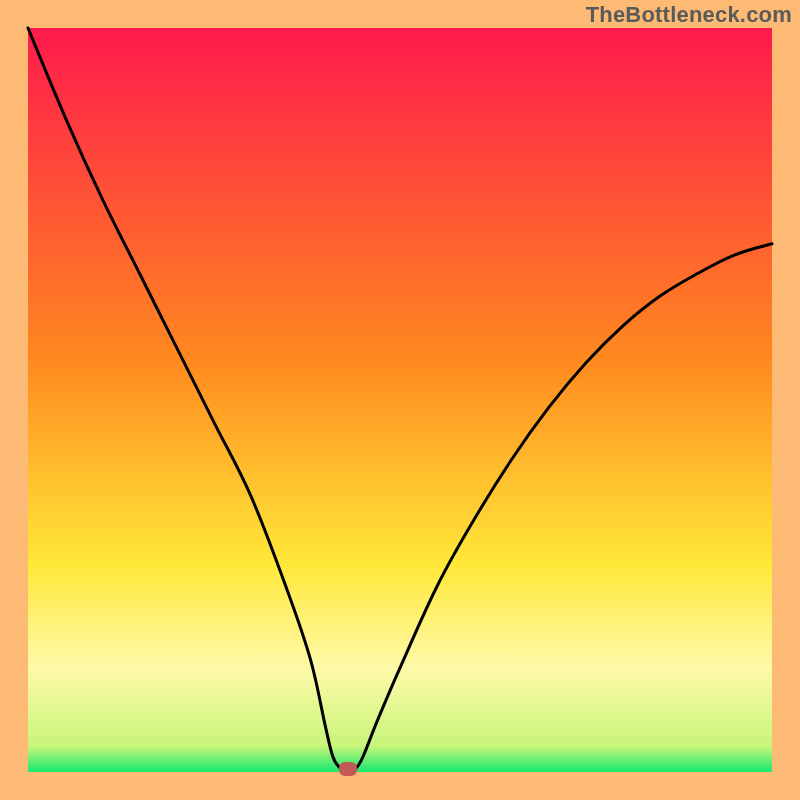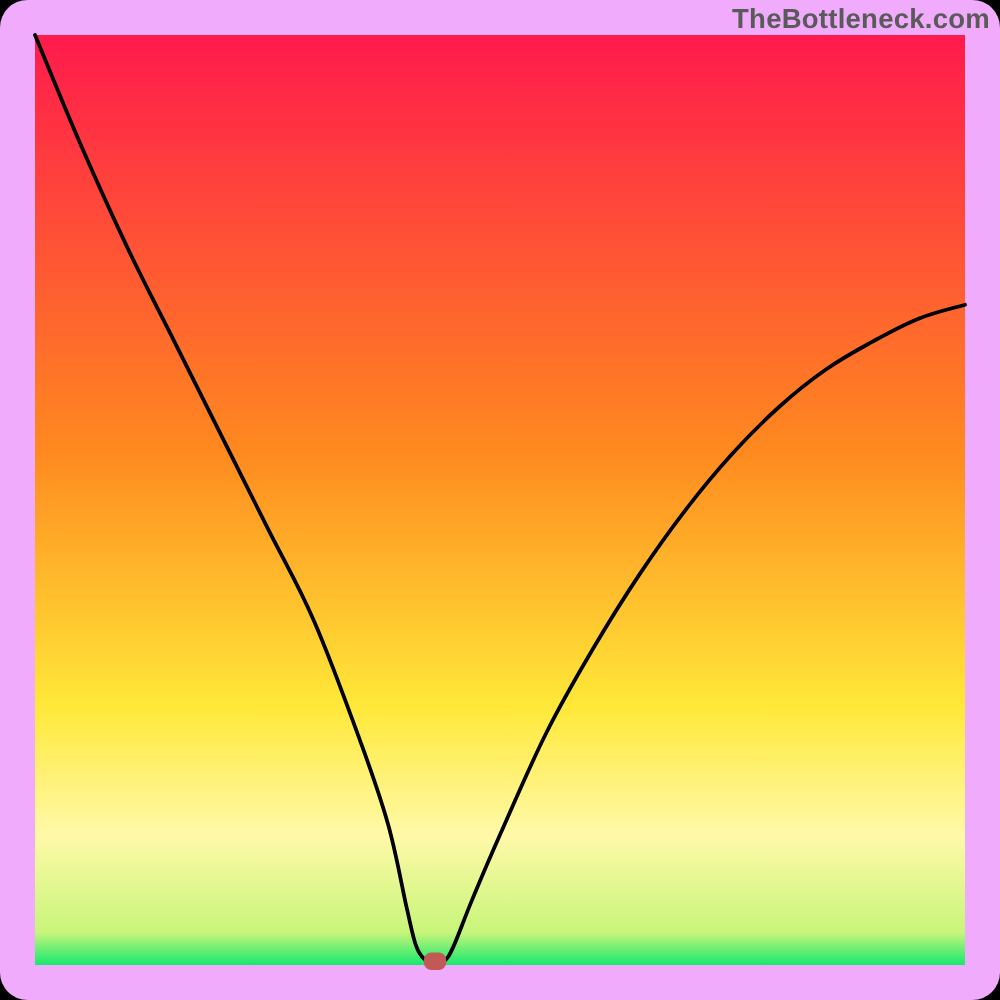--- a/index.html
+++ b/index.html
@@ -8,22 +8,21 @@
     width: 800px;
     height: 800px;
     background: #000;
     font-family: Arial, Helvetica, sans-serif;
     overflow: hidden;
   }
   .frame {
     position: relative;
     width: 800px;
     height: 800px;
-    background: #f0abfc;
-    border-radius: 22px;
+    background: #fdba74;
   }
   .watermark {
     position: absolute;
     top: 2px;
     right: 8px;
     color: #5a5a5a;
     font-size: 22px;
     font-weight: 600;
     letter-spacing: 0.2px;
     user-select: none;

